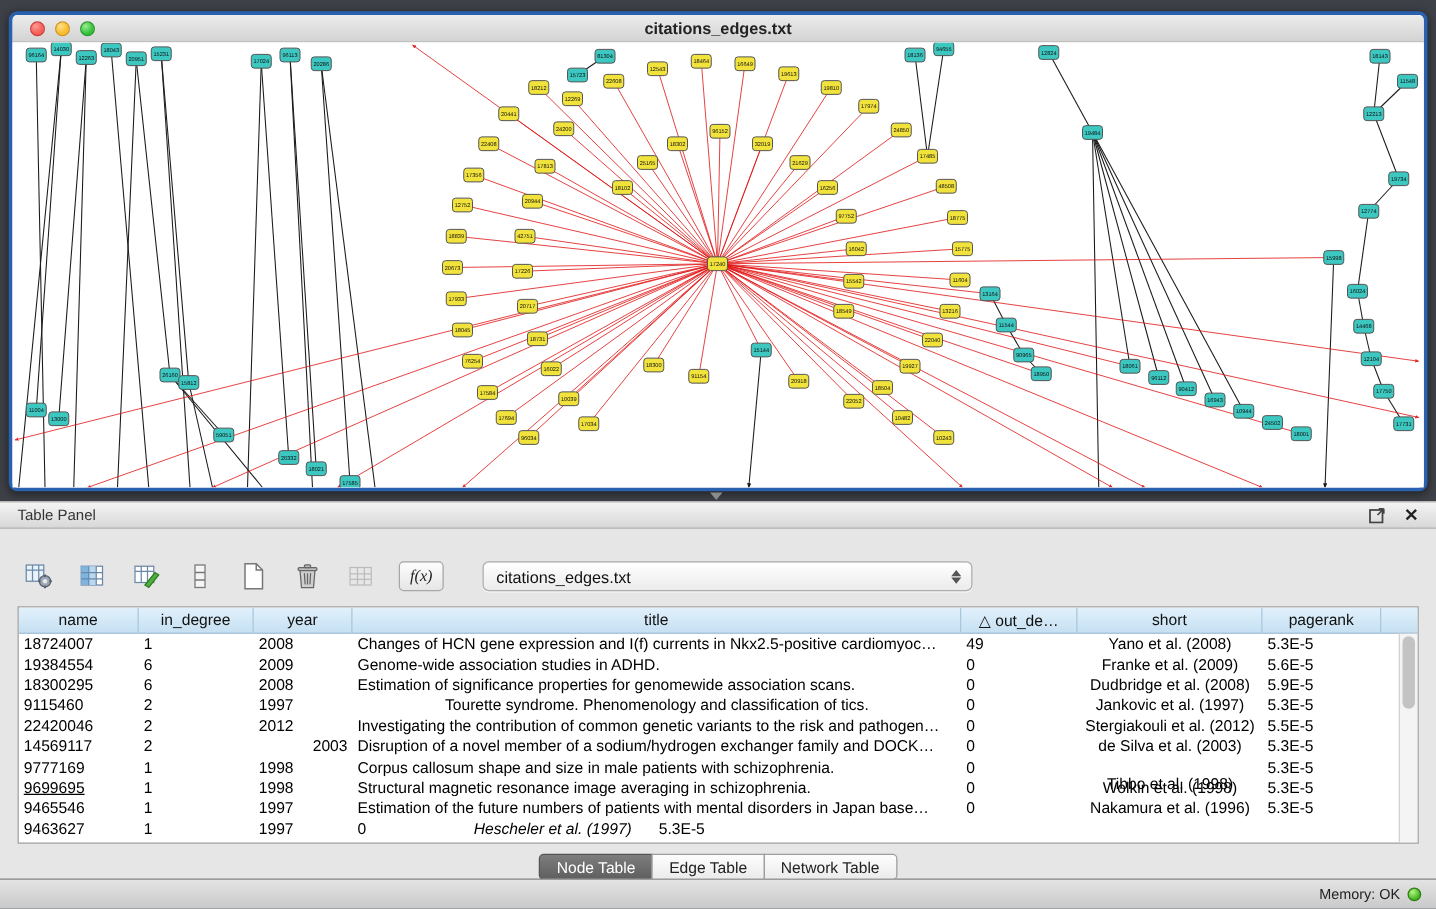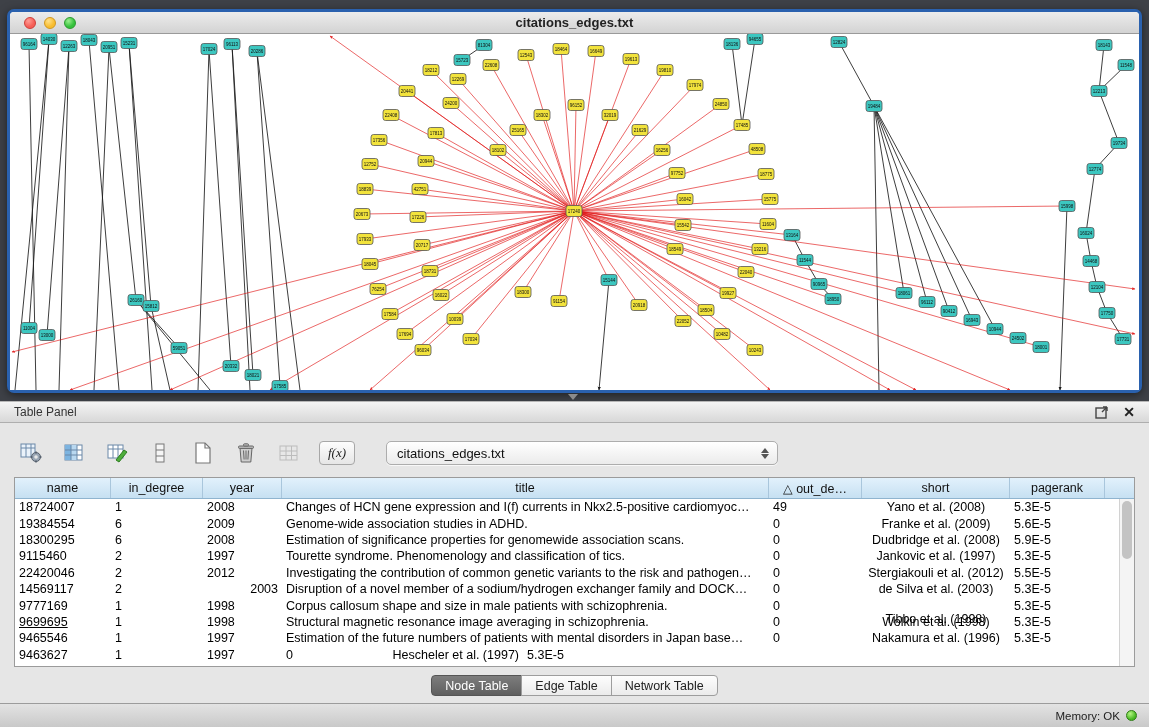--- a/index.html
+++ b/index.html
@@ -24,21 +24,21 @@
     border-left:5px solid transparent; border-right:5px solid transparent; border-top:6px solid #8b8b8b; }
 
   
   .table-panel { position:absolute; left:0; top:401px; width:1149px; height:302px; background:#e6e6e6; }
   .panel-titlebar { height:22px; background:linear-gradient(#f4f4f4,#d8d8d8); border-top:1px solid #b7b7b7;
     border-bottom:1px solid #aeaeae; display:flex; align-items:center; padding:0 14px; }
   .panel-titlebar .ptitle { font-size:12px; color:#333; flex:1; }
   .panel-actions { display:flex; align-items:center; gap:14px; }
   .panel-actions .close-x { font-size:14px; font-weight:bold; color:#222; cursor:default; line-height:1; }
 
-  .toolbar { display:flex; align-items:center; gap:17px; margin:16px 0 10px 18px; height:28px; }
+  .toolbar { display:flex; align-items:center; gap:17px; margin:24px 0 10px 18px; height:28px; }
   .tool { width:26px; height:26px; display:flex; align-items:center; justify-content:center; }
   .fx-btn { width:36px; height:24px; border:1px solid #a7a7a7; border-radius:4px;
     background:linear-gradient(#fdfdfd,#e6e6e6); font-size:13px; font-style:italic;
     font-family:"Liberation Serif", serif; display:flex; align-items:center; justify-content:center; color:#222; }
   .dropdown { margin-left:14px; width:392px; height:24px; border:1px solid #adadad; border-radius:5px;
     background:linear-gradient(#ffffff,#ebebeb); display:flex; align-items:center; padding:0 8px 0 10px;
     font-size:13px; color:#111; box-shadow:0 1px 0 rgba(255,255,255,.7); }
   .dropdown .dval { flex:1; overflow:hidden; white-space:nowrap; }
   .dd-arrows { display:flex; flex-direction:column; gap:1px; align-items:center; }
   .dd-arrows span { width:0; height:0; border-left:4px solid transparent; border-right:4px solid transparent; }
@@ -745,21 +745,21 @@
           <div class="td" style="width: 79px; text-align: left;">2008</div>
           <div class="td" style="width: 487px; text-align: left;">Estimation of significance properties for genomewide association scans.</div>
           <div class="td" style="width: 93px; text-align: left;">0</div>
           <div class="td" style="width: 148px; text-align: center;">Dudbridge et al. (2008)</div>
           <div class="td" style="width: 95px; text-align: left;">5.9E-5</div>
         </div>
         <div class="tr">
           <div class="td" style="width: 96px; text-align: left;">9115460</div>
           <div class="td" style="width: 92px; text-align: left;">2</div>
           <div class="td" style="width: 79px; text-align: left;">1997</div>
-          <div class="td" style="width: 487px; text-align: left;">Tourette syndrome. Phenomenology and classification of tics.</div>
+          <div class="td" style="width: 487px; text-align: center;">Tourette syndrome. Phenomenology and classification of tics.</div>
           <div class="td" style="width: 93px; text-align: left;">0</div>
           <div class="td" style="width: 148px; text-align: center;">Jankovic et al. (1997)</div>
           <div class="td" style="width: 95px; text-align: left;">5.3E-5</div>
         </div>
         <div class="tr">
           <div class="td" style="width: 96px; text-align: left;">22420046</div>
           <div class="td" style="width: 92px; text-align: left;">2</div>
           <div class="td" style="width: 79px; text-align: left;">2012</div>
           <div class="td" style="width: 487px; text-align: left;">Investigating the contribution of common genetic variants to the risk and pathogen…</div>
           <div class="td" style="width: 93px; text-align: left;">0</div>
@@ -800,21 +800,21 @@
           <div class="td" style="width: 487px; text-align: left;">Estimation of the future numbers of patients with mental disorders in Japan base…</div>
           <div class="td" style="width: 93px; text-align: left;">0</div>
           <div class="td" style="width: 148px; text-align: center;">Nakamura et al. (1996)</div>
           <div class="td" style="width: 95px; text-align: left;">5.3E-5</div>
         </div>
         <div class="tr">
           <div class="td" style="width: 96px; text-align: left;">9463627</div>
           <div class="td" style="width: 92px; text-align: left;">1</div>
           <div class="td" style="width: 79px; text-align: left;">1997</div>
           <div class="td" style="width: 93px; text-align: left;">0</div>
-          <div class="td" style="width: 148px; text-align: right;">Hescheler et al. (1997)</div>
+          <div class="td" style="width: 148px; text-align: left; font-style: italic;">Hescheler et al. (1997)</div>
           <div class="td" style="width: 95px; text-align: left;">5.3E-5</div>
         </div>
       </div>
     <div class="vscroll">
       <div class="vthumb"></div>
     </div>
   </div>
 
   <div class="tabs-row" id="tabsrow">
       <div class="tab active">Node Table</div>

